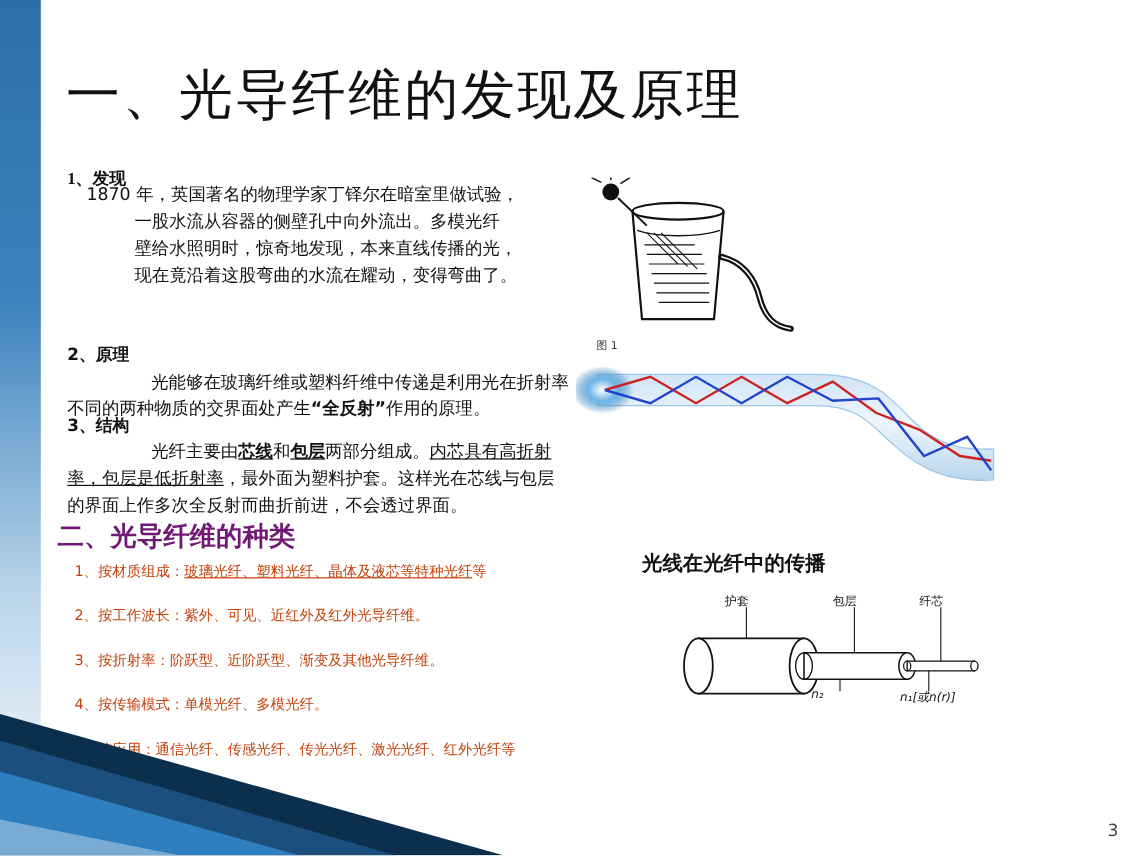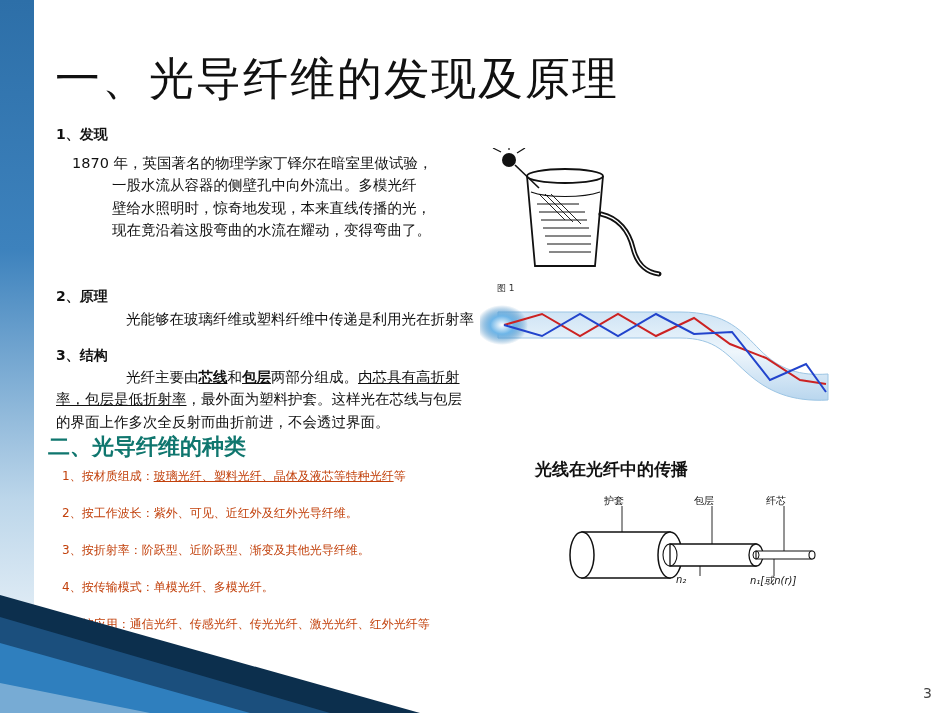--- a/index.html
+++ b/index.html
@@ -41,37 +41,37 @@
     font-size:45px;line-height:1.2;color:#111;font-weight:normal;
     letter-spacing:2px;
     font-family:"DejaVu Sans","Liberation Sans",sans-serif;
   }
 
   
   .txt{position:absolute;color:#111;font-size:14.5px;line-height:1.55;}
   .bold{font-weight:bold;}
   .u{text-decoration:underline;}
 
-  .sec1-h{left:56px;top:124px;font-weight:bold;font-size:14px;}
+  .sec1-h{left:56px;top:139px;font-weight:bold;font-size:14px;font-family:Liberation Serif, serif;}
   .sec1-b{left:72px;top:152px;width:430px;text-indent:0;}
   .sec1-b p{margin:0;}
   .sec1-b p.ind{margin-left:40px;}
 
   .sec2-h{left:56px;top:286px;font-weight:bold;font-size:14px;}
   .sec2-b{left:56px;top:308px;width:470px;}
   .sec2-b p{margin:0;}
   .sec2-b p.ind{text-indent:70px;}
 
   .sec3-h{left:56px;top:345px;font-weight:bold;font-size:14px;}
   .sec3-b{left:56px;top:366px;width:470px;}
   .sec3-b p{margin:0;}
   .sec3-b p.ind{text-indent:70px;}
 
   .title2{
-    position:absolute;left:48px;top:432px;font-size:22px;font-weight:bold;color:#0f766e;
+    position:absolute;left:48px;top:432px;font-size:22px;font-weight:bold;color:#701a75;
   }
   .list{position:absolute;left:62px;top:468px;width:520px;font-size:12px;color:#c2410c;}
   .list p{margin:0 0 20px 0;}
   .list p:last-child{margin-bottom:0;}
 
   .pagenum{
     position:absolute;right:18px;bottom:12px;font-size:14px;color:#444;
   }
 
   
@@ -102,20 +102,21 @@
   <div class="txt sec1-b">
     <p>1870 年，英国著名的物理学家丁铎尔在暗室里做试验，</p>
     <p class="ind">一股水流从容器的侧壁孔中向外流出。多模光纤</p>
     <p class="ind">壁给水照明时，惊奇地发现，本来直线传播的光，</p>
     <p class="ind">现在竟沿着这股弯曲的水流在耀动，变得弯曲了。</p>
   </div>
 
   <div class="txt sec2-h">2、原理</div>
   <div class="txt sec2-b">
     <p class="ind">光能够在玻璃纤维或塑料纤维中传递是利用光在折射率</p>
+    <p><span>不同的两种物质的交界面处产生</span><span class="bold">“全反射”</span><span>作用的原理。</span></p>
   </div>
 
   <div class="txt sec3-h">3、结构</div>
   <div class="txt sec3-b">
     <p class="ind"><span>光纤主要由</span><span class="bold u">芯线</span><span>和</span><span class="bold u">包层</span><span>两部分组成。</span><span class="u">内芯具有高折射</span></p>
     <p><span class="u">率，包层是低折射率</span><span>，最外面为塑料护套。这样光在芯线与包层</span></p>
     <p>的界面上作多次全反射而曲折前进，不会透过界面。</p>
   </div>
 
   <div class="title2">二、光导纤维的种类</div>

